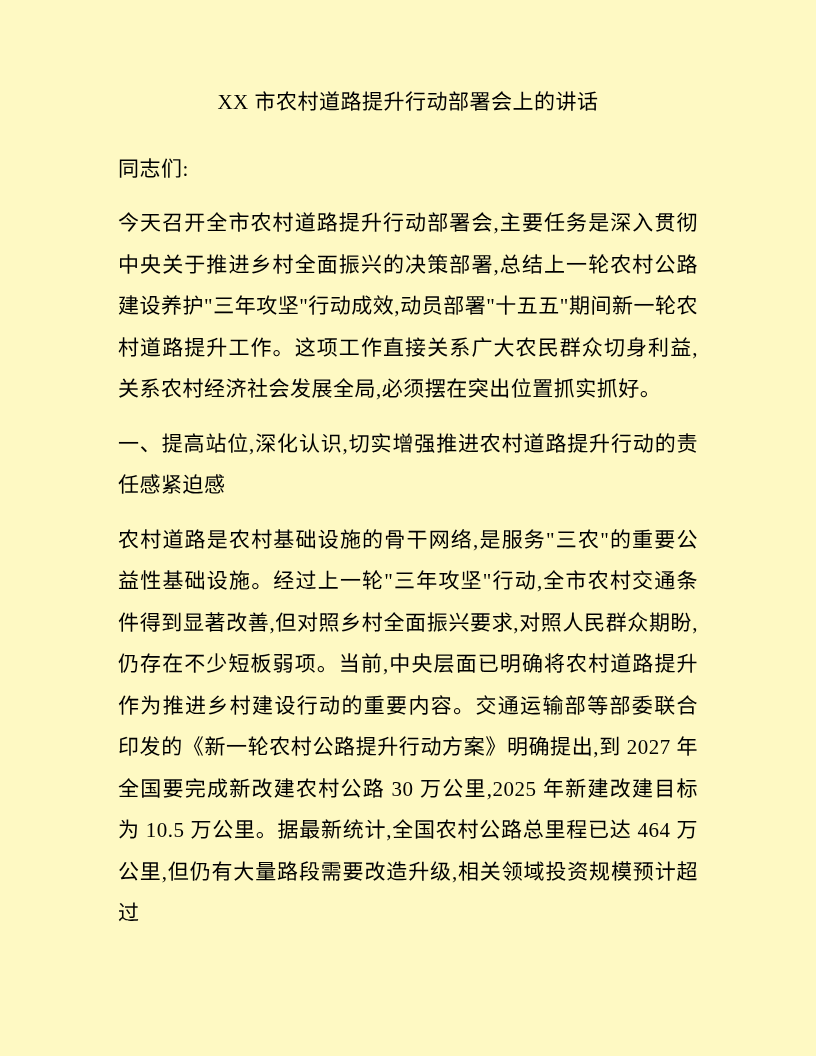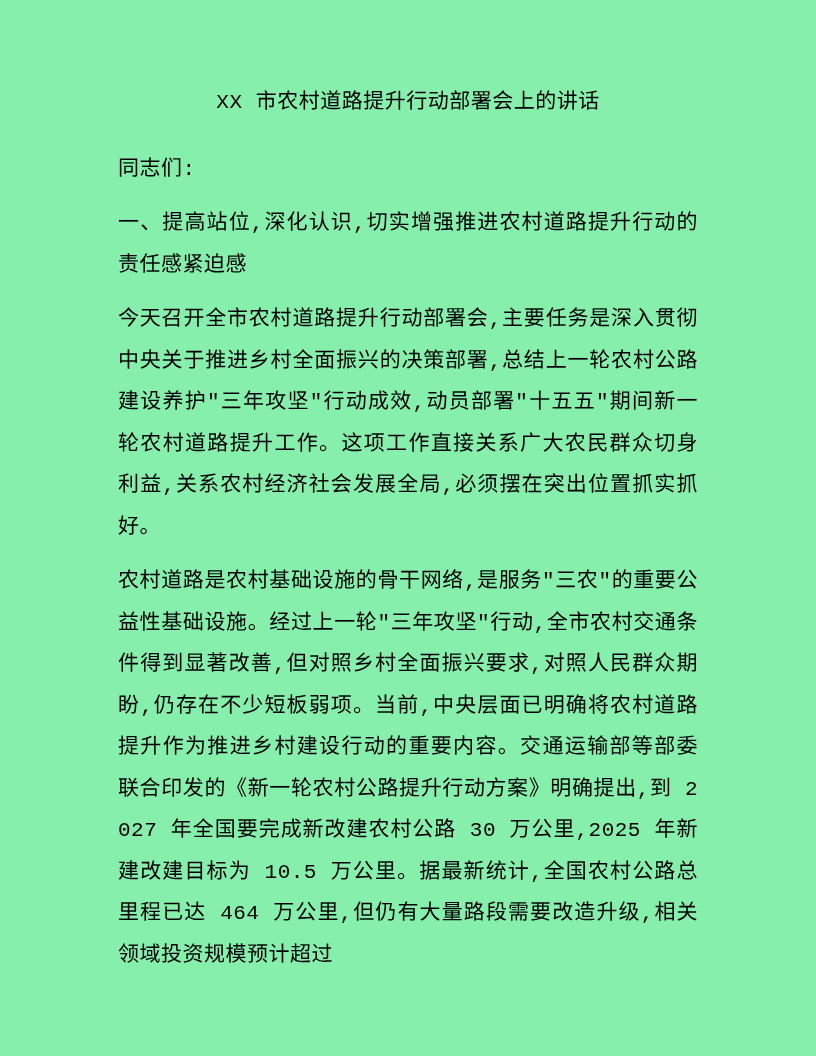--- a/index.html
+++ b/index.html
@@ -2,23 +2,23 @@
 <html lang="zh-CN"><head>
 <meta charset="utf-8">
 <style>
   * { margin: 0; padding: 0; box-sizing: border-box; }
   html, body { background: #ffffff; }
   .page {
     position: relative;
     width: 816px;
     height: 1056px;
     margin: 0 auto;
-    background: #86efac;
+    background: #fef9c3;
     overflow: hidden;
-    font-family: Liberation Mono, monospace;
+    font-family: Liberation Serif, serif;
     color: #000000;
   }
   .content {
     position: absolute;
     left: 118px;
     top: 82px;
     width: 580px;
   }
   .title {
     font-size: 21px;
@@ -41,17 +41,17 @@
     text-align: center;
   }
 </style>
 </head>
 <body>
 
 <div class="page">
   <div class="content">
     <h1 class="title">XX 市农村道路提升行动部署会上的讲话</h1>
     <p class="para salutation">同志们:</p>
+    <p class="para">今天召开全市农村道路提升行动部署会,主要任务是深入贯彻中央关于推进乡村全面振兴的决策部署,总结上一轮农村公路建设养护"三年攻坚"行动成效,动员部署"十五五"期间新一轮农村道路提升工作。这项工作直接关系广大农民群众切身利益,关系农村经济社会发展全局,必须摆在突出位置抓实抓好。</p>
     <p class="para">一、提高站位,深化认识,切实增强推进农村道路提升行动的责任感紧迫感</p>
-    <p class="para">今天召开全市农村道路提升行动部署会,主要任务是深入贯彻中央关于推进乡村全面振兴的决策部署,总结上一轮农村公路建设养护"三年攻坚"行动成效,动员部署"十五五"期间新一轮农村道路提升工作。这项工作直接关系广大农民群众切身利益,关系农村经济社会发展全局,必须摆在突出位置抓实抓好。</p>
     <p class="para">农村道路是农村基础设施的骨干网络,是服务"三农"的重要公益性基础设施。经过上一轮"三年攻坚"行动,全市农村交通条件得到显著改善,但对照乡村全面振兴要求,对照人民群众期盼,仍存在不少短板弱项。当前,中央层面已明确将农村道路提升作为推进乡村建设行动的重要内容。交通运输部等部委联合印发的《新一轮农村公路提升行动方案》明确提出,到 2027 年全国要完成新改建农村公路 30 万公里,2025 年新建改建目标为 10.5 万公里。据最新统计,全国农村公路总里程已达 464 万公里,但仍有大量路段需要改造升级,相关领域投资规模预计超过</p>
   </div>
 </div>
 
 </body></html>

